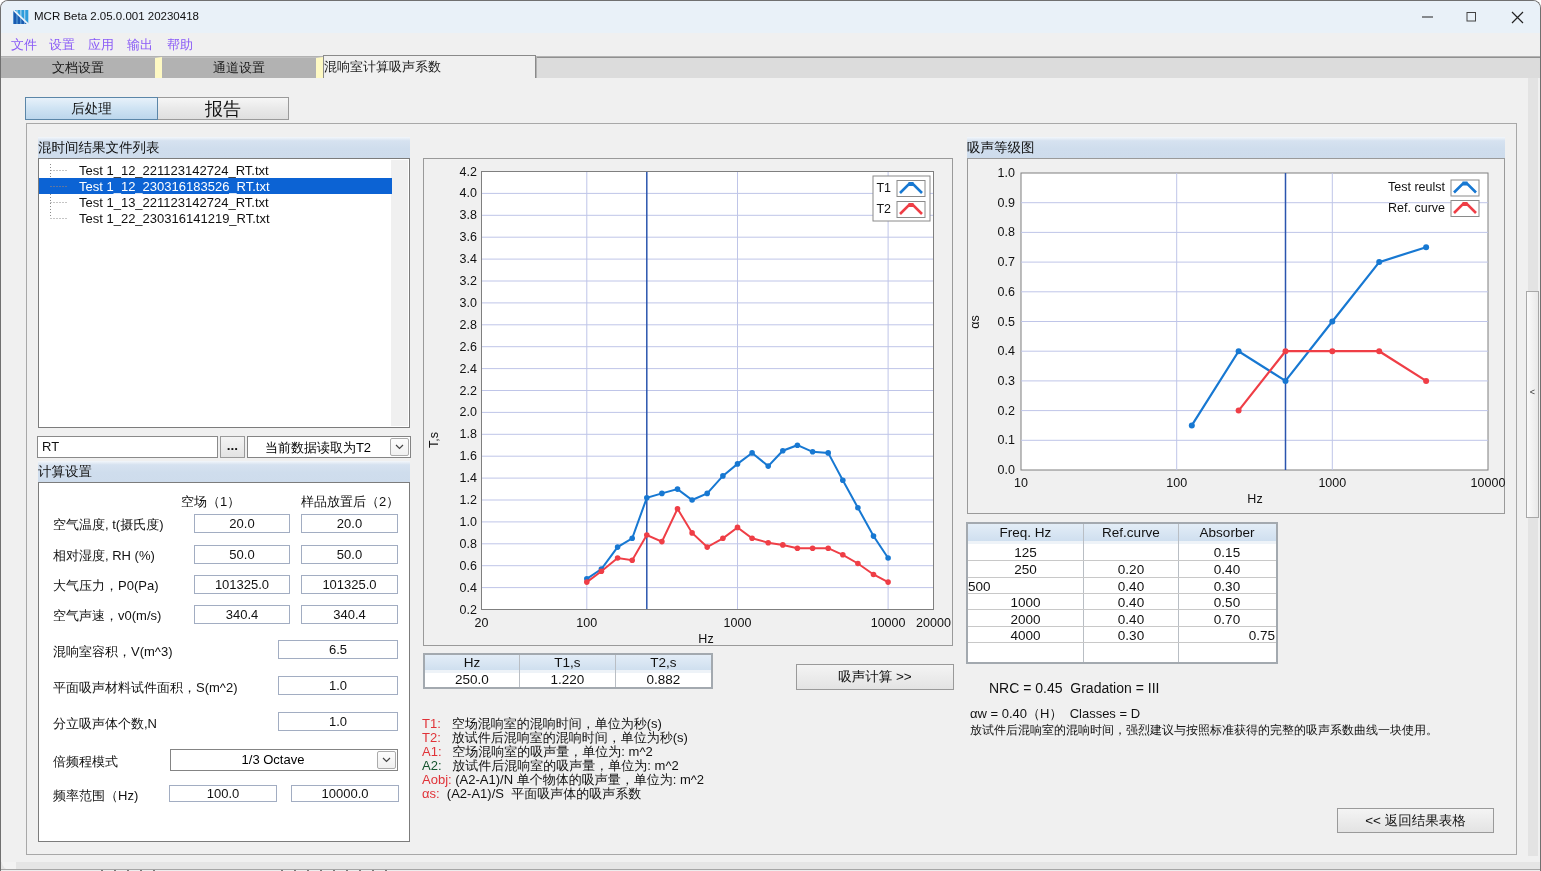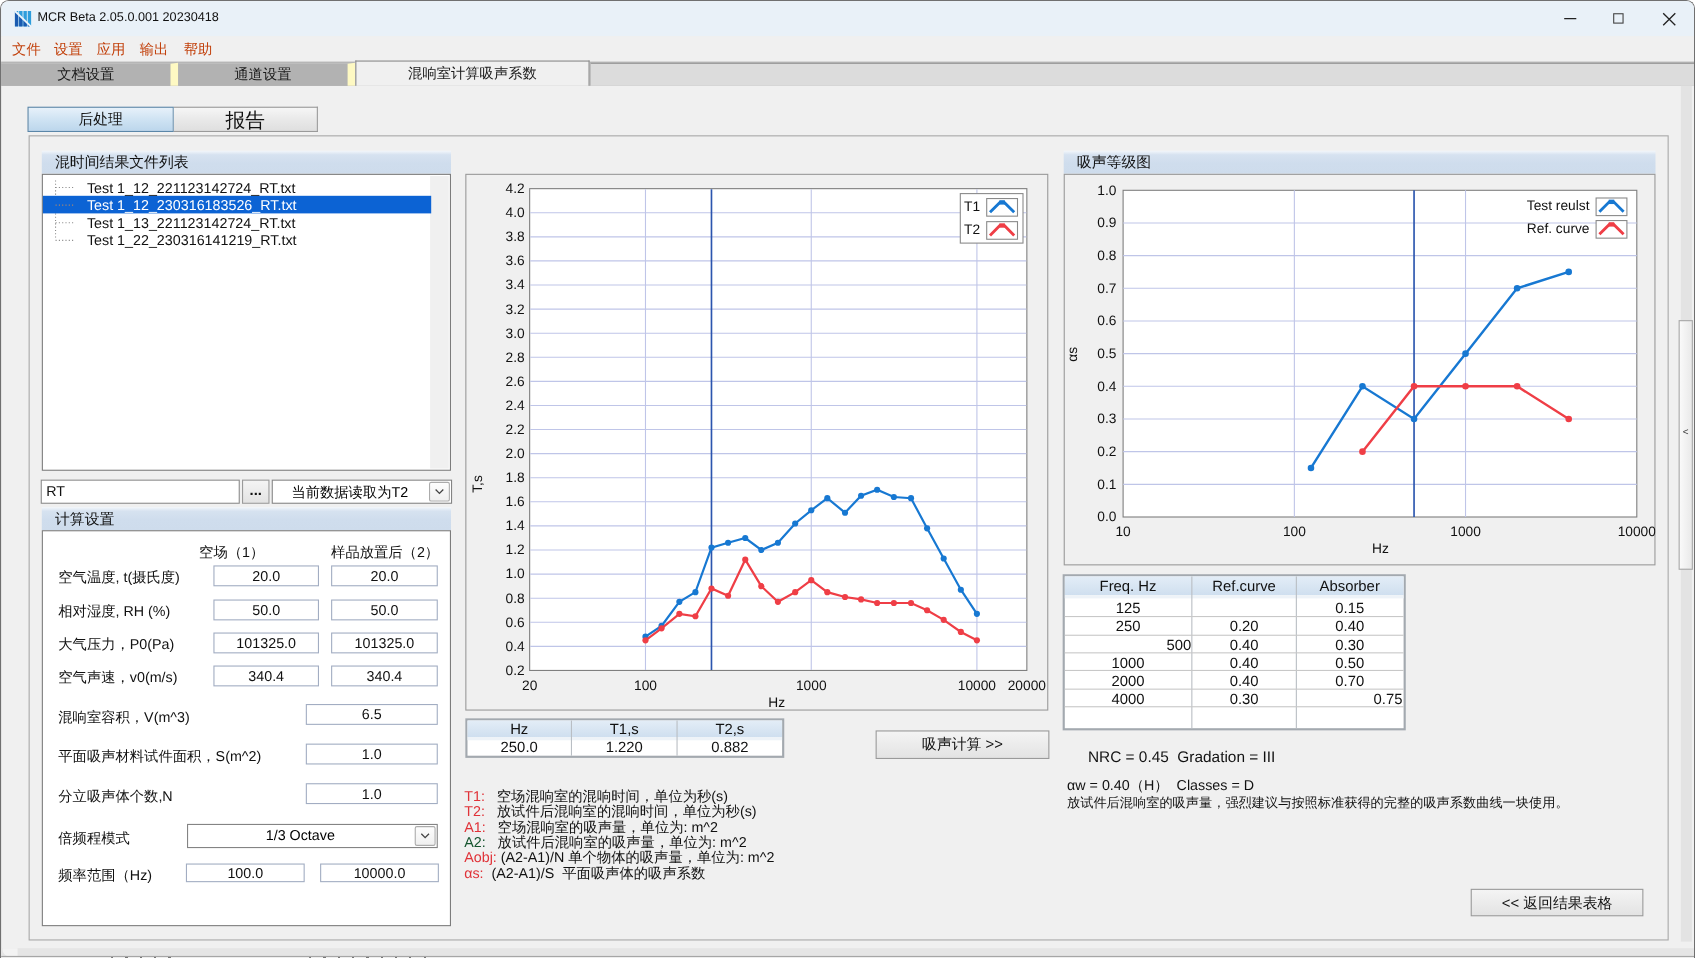--- a/index.html
+++ b/index.html
@@ -5,28 +5,28 @@
 * { margin:0; padding:0; box-sizing:border-box; }
 html,body { width:1541px; height:871px; overflow:hidden; }
 body { font-family:"Liberation Sans", sans-serif; background:#ffffff; }
 #win { position:absolute; left:0; top:0; width:1541px; height:871px; background:#f0f0f0;
   border:1px solid #707070; border-bottom:none; border-radius:8px 8px 0 0; overflow:hidden; }
 .abs { position:absolute; }
 #titlebar { position:absolute; left:0; top:0; width:1541px; height:32px; background:#e9f1f8; }
 #titletext { position:absolute; left:33px; top:9px; font-size:11.5px; color:#111; }
 .winbtn { position:absolute; top:0; width:46px; height:32px; color:#222; }
 #menubar { position:absolute; left:0; top:32px; width:1541px; height:23px; background:#f0f0f0; }
-.menuitem { position:absolute; top:3px; font-size:13px; color:#c2410c; }
+.menuitem { position:absolute; top:3px; font-size:13px; color:#8b5cf6; }
 #tabstrip { position:absolute; left:0; top:55px; width:1541px; height:22px; background:#b2b2b2; }
 .tab { position:absolute; top:1px; height:21px; font-size:13px; color:#1a1a1a; text-align:center; line-height:20px; }
 .tabgray { background:#b2b2b2; border-right:7px solid #fef9c3; border-top:1px solid #c0c0c0;}
 #tabactive { position:absolute; left:322px; top:-1px; width:213px; height:23px; background:#f0f0f0;
-  border:1px solid #8a8a8a; border-bottom:none; font-size:13px; text-align:center; line-height:22px; color:#1a1a1a; }
+  border:1px solid #8a8a8a; border-bottom:none; font-size:13px; line-height:22px; color:#1a1a1a; }
 #tabrest { position:absolute; left:536px; top:1px; width:1005px; height:21px; background:#dcdcdc; border-top:1px solid #909090; }
-.hdrband { position:absolute; height:21px; background:linear-gradient(#f3f7fb 0%,#d6e2f0 18%,#cfdded 55%,#cedcec 100%); font-size:13.5px; color:#111; line-height:21px; padding-left:12px; }
+.hdrband { position:absolute; height:21px; background:linear-gradient(#f3f7fb 0%,#d6e2f0 18%,#cfdded 55%,#cedcec 100%); font-size:13.5px; color:#111; line-height:21px; padding-left:0; }
 .inp { position:absolute; background:#fff; border:1px solid #a2adc2; font-size:13px; text-align:center; color:#111; line-height:17px; }
 .lbl { position:absolute; font-size:13px; color:#111; white-space:nowrap; }
 .btn { position:absolute; background:linear-gradient(#f4f4f4,#e3e3e3); border:1px solid #9a9a9a; text-align:center; font-size:13.5px; color:#111; }
 </style>
 </head>
 <body>
 <div id="win">
 
   <div id="titlebar">
     <svg class="abs" style="left:12px;top:8px" width="16" height="16" viewBox="0 0 16 16">
@@ -386,37 +386,37 @@
     <div class="abs" style="left:0;top:53px;width:308px;height:1px;background:#c8c8c8"></div>
     <div class="abs" style="left:0;top:69px;width:308px;height:1px;background:#c8c8c8"></div>
     <div class="abs" style="left:0;top:85px;width:308px;height:1px;background:#c8c8c8"></div>
     <div class="abs" style="left:0;top:102px;width:308px;height:1px;background:#c8c8c8"></div>
     <div class="abs" style="left:0;top:118px;width:308px;height:1px;background:#c8c8c8"></div>
     <div class="lbl" style="left:0;top:21px;width:115px;text-align:center;font-size:13.5px">125</div>
     <div class="lbl" style="left:211px;top:21px;width:96px;text-align:center;font-size:13.5px">0.15</div>
     <div class="lbl" style="left:0;top:38px;width:115px;text-align:center;font-size:13.5px">250</div>
     <div class="lbl" style="left:116px;top:38px;width:94px;text-align:center;font-size:13.5px">0.20</div>
     <div class="lbl" style="left:211px;top:38px;width:96px;text-align:center;font-size:13.5px">0.40</div>
-    <div class="lbl" style="left:0;top:55px;width:115px;text-align:right;font-size:13.5px">500</div>
+    <div class="lbl" style="left:0;top:55px;width:115px;text-align:left;font-size:13.5px">500</div>
     <div class="lbl" style="left:116px;top:55px;width:94px;text-align:center;font-size:13.5px">0.40</div>
     <div class="lbl" style="left:211px;top:55px;width:96px;text-align:center;font-size:13.5px">0.30</div>
     <div class="lbl" style="left:0;top:71px;width:115px;text-align:center;font-size:13.5px">1000</div>
     <div class="lbl" style="left:116px;top:71px;width:94px;text-align:center;font-size:13.5px">0.40</div>
     <div class="lbl" style="left:211px;top:71px;width:96px;text-align:center;font-size:13.5px">0.50</div>
     <div class="lbl" style="left:0;top:88px;width:115px;text-align:center;font-size:13.5px">2000</div>
     <div class="lbl" style="left:116px;top:88px;width:94px;text-align:center;font-size:13.5px">0.40</div>
     <div class="lbl" style="left:211px;top:88px;width:96px;text-align:center;font-size:13.5px">0.70</div>
     <div class="lbl" style="left:0;top:104px;width:115px;text-align:center;font-size:13.5px">4000</div>
     <div class="lbl" style="left:116px;top:104px;width:94px;text-align:center;font-size:13.5px">0.30</div>
     <div class="lbl" style="left:211px;top:104px;width:96px;text-align:right;font-size:13.5px">0.75</div>
   </div>
 
   <div class="lbl" style="left:988px;top:679px;font-size:14px">NRC = 0.45&nbsp;&nbsp;Gradation = III</div>
   <div class="lbl" style="left:969px;top:704px;font-size:13px">αw = 0.40（H）&nbsp;&nbsp;Classes = D</div>
-  <div class="lbl" style="left:969px;top:721px;font-size:12px">放试件后混响室的吸声量，强烈建议与按照标准获得的完整的吸声系数曲线一块使用。</div>
+  <div class="lbl" style="left:969px;top:721px;font-size:12px">放试件后混响室的混响时间，强烈建议与按照标准获得的完整的吸声系数曲线一块使用。</div>
 
   <div class="btn" style="left:1336px;top:807px;width:157px;height:25px;line-height:23px">&lt;&lt; 返回结果表格</div>
 
   <div class="abs" style="left:1527px;top:77px;width:10px;height:778px;background:#e3e3e3"></div>
   <div class="abs" style="left:1525px;top:290px;width:13px;height:227px;background:linear-gradient(to right,#fafafa,#e9e9e9);border:1px solid #a8a8a8;font-size:9px;color:#333;text-align:center;line-height:200px">&lt;</div>
 
   <div class="abs" style="left:0;top:861px;width:1541px;height:7px;background:#e5e5e5"></div>
   <div class="abs" style="left:1px;top:861px;width:14px;height:8px;background:#f3f3f3;border-bottom-left-radius:8px"></div>
   <div class="abs" style="left:0;top:868px;width:1541px;height:1px;background:#a6a6a6"></div>
   <div class="abs" style="left:0;top:869px;width:1541px;height:2px;background:#ededed"></div>

